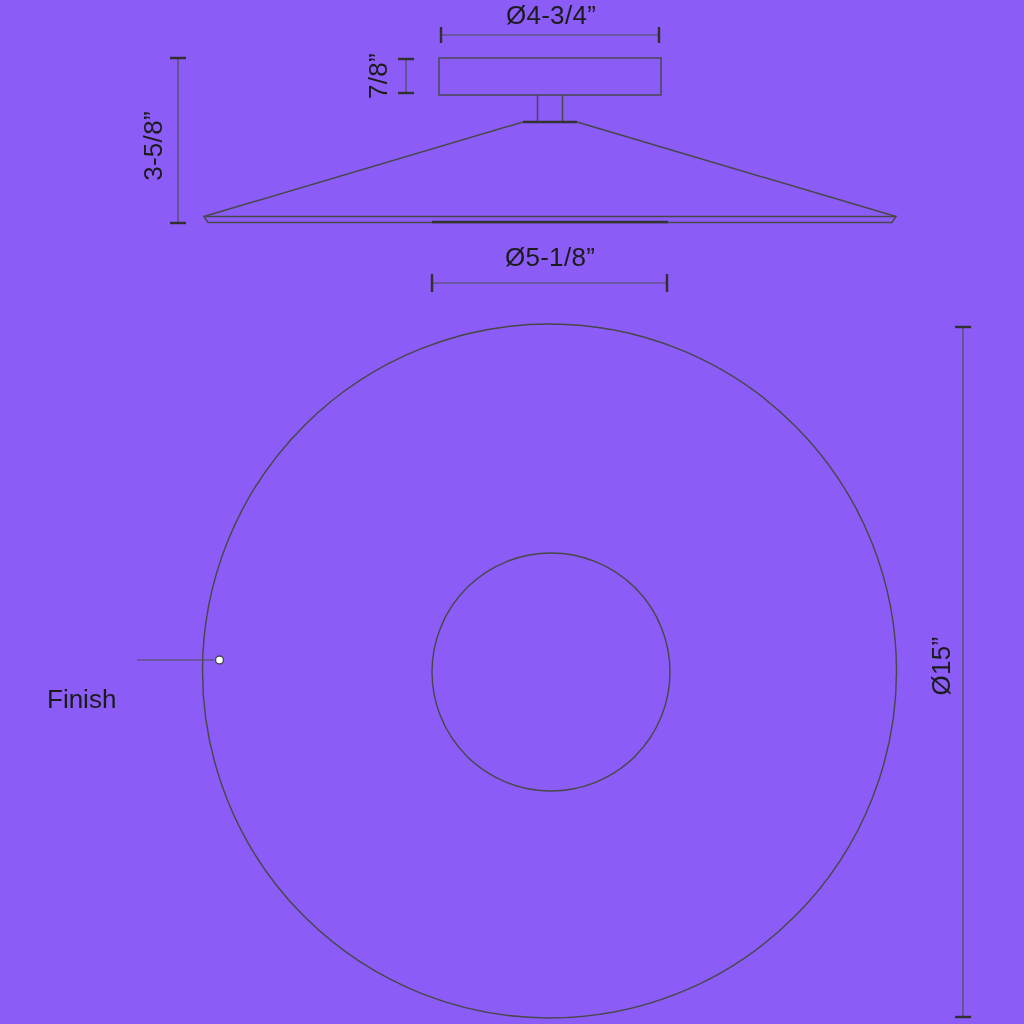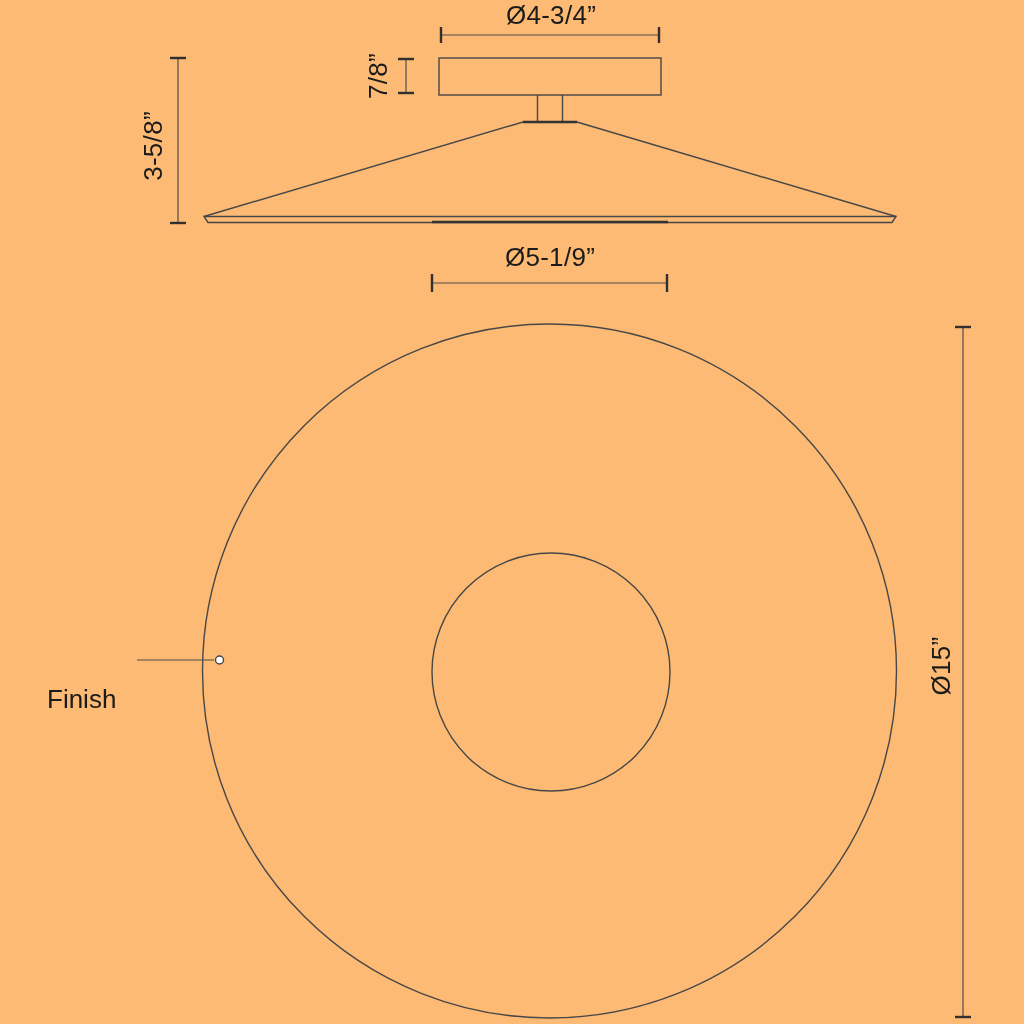--- a/index.html
+++ b/index.html
@@ -4,21 +4,21 @@
 <style>
   html, body {
     margin: 0;
     padding: 0;
     background: #ffffff;
   }
   .canvas {
     position: relative;
     width: 1024px;
     height: 1024px;
-    background: #fdba74;
+    background: #8b5cf6;
     overflow: hidden;
     font-family: "Liberation Sans", sans-serif;
   }
   .canvas svg {
     position: absolute;
     left: 0;
     top: 0;
   }
   .dim-label {
     position: absolute;
@@ -96,19 +96,19 @@
       <line class="tick" x1="955" y1="1017" x2="971" y2="1017"></line>
     </g>
   </svg>
 
   <div class="dim-label" style="left:551px; top:15px;">Ø4-3/4”</div>
 
   <div class="dim-label rot" style="left:378px; top:76px;">7/8”</div>
 
   <div class="dim-label rot" style="left:153px; top:146px;">3-5/8”</div>
 
-  <div class="dim-label" style="left:550px; top:257px;">Ø5-1/9”</div>
+  <div class="dim-label" style="left:550px; top:257px;">Ø5-1/8”</div>
 
   <div class="dim-label rot" style="left:941px; top:666px;">Ø15”</div>
 
   <div class="callout-label" style="left:47px; top:659px;margin-top:40px;">Finish</div>
 
 </div>
 
 </body></html>

